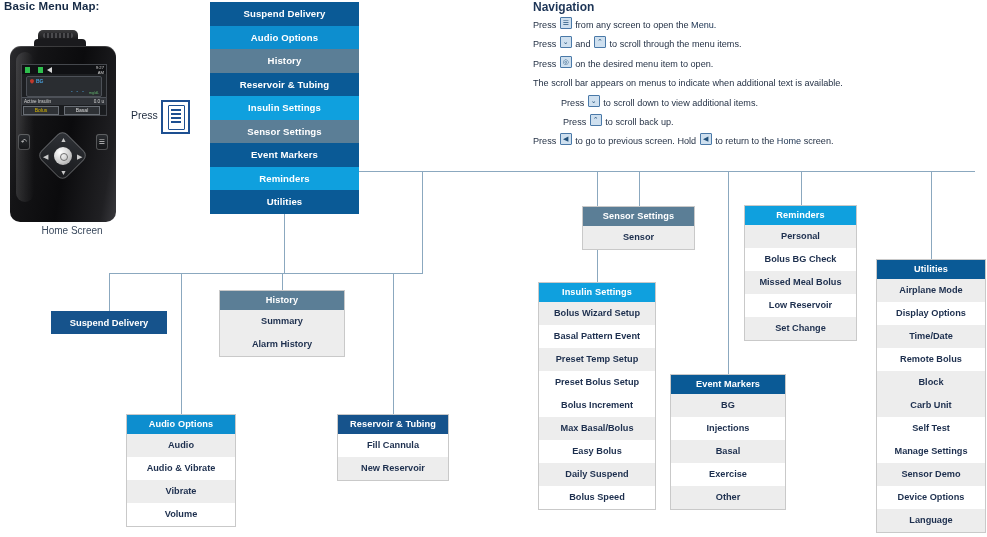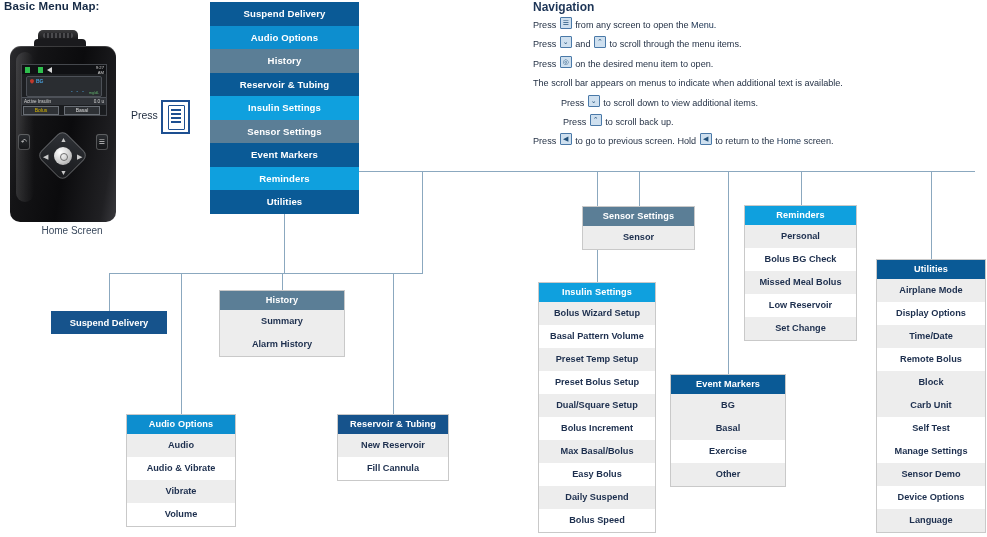--- a/index.html
+++ b/index.html
@@ -303,43 +303,43 @@
         <div class="row odd">Vibrate</div>
         <div class="row even">Volume</div>
       </div>
       <div class="card" style="left: 219px; top: 290px; width: 126px;">
         <div class="hd" style="background: rgb(91, 126, 150);">History</div>
         <div class="row odd">Summary</div>
         <div class="row odd">Alarm History</div>
       </div>
       <div class="card" style="left: 337px; top: 414px; width: 112px;">
         <div class="hd" style="background: rgb(22, 83, 140);">Reservoir &amp; Tubing</div>
+        <div class="row even">Fill Cannula</div>
         <div class="row odd">New Reservoir</div>
-        <div class="row even">Fill Cannula</div>
       </div>
       <div class="card" style="left: 538px; top: 282px; width: 118px;">
         <div class="hd" style="background: rgb(15, 160, 222);">Insulin Settings</div>
         <div class="row odd">Bolus Wizard Setup</div>
-        <div class="row even">Basal Pattern Volume</div>
+        <div class="row even">Basal Pattern Event</div>
         <div class="row odd">Preset Temp Setup</div>
         <div class="row even">Preset Bolus Setup</div>
-        <div class="row odd">Dual/Square Setup</div>
         <div class="row even">Bolus Increment</div>
         <div class="row odd">Max Basal/Bolus</div>
         <div class="row even">Easy Bolus</div>
         <div class="row odd">Daily Suspend</div>
         <div class="row even">Bolus Speed</div>
       </div>
       <div class="card" style="left: 582px; top: 206px; width: 113px;">
         <div class="hd" style="background: rgb(91, 126, 150);">Sensor Settings</div>
         <div class="row odd">Sensor</div>
       </div>
       <div class="card" style="left: 670px; top: 374px; width: 116px;">
         <div class="hd" style="background: rgb(10, 90, 150);">Event Markers</div>
         <div class="row odd">BG</div>
+        <div class="row even">Injections</div>
         <div class="row odd">Basal</div>
         <div class="row even">Exercise</div>
         <div class="row odd">Other</div>
       </div>
       <div class="card" style="left: 744px; top: 205px; width: 113px;">
         <div class="hd" style="background: rgb(15, 160, 222);">Reminders</div>
         <div class="row odd">Personal</div>
         <div class="row even">Bolus BG Check</div>
         <div class="row odd">Missed Meal Bolus</div>
         <div class="row even">Low Reservoir</div>

